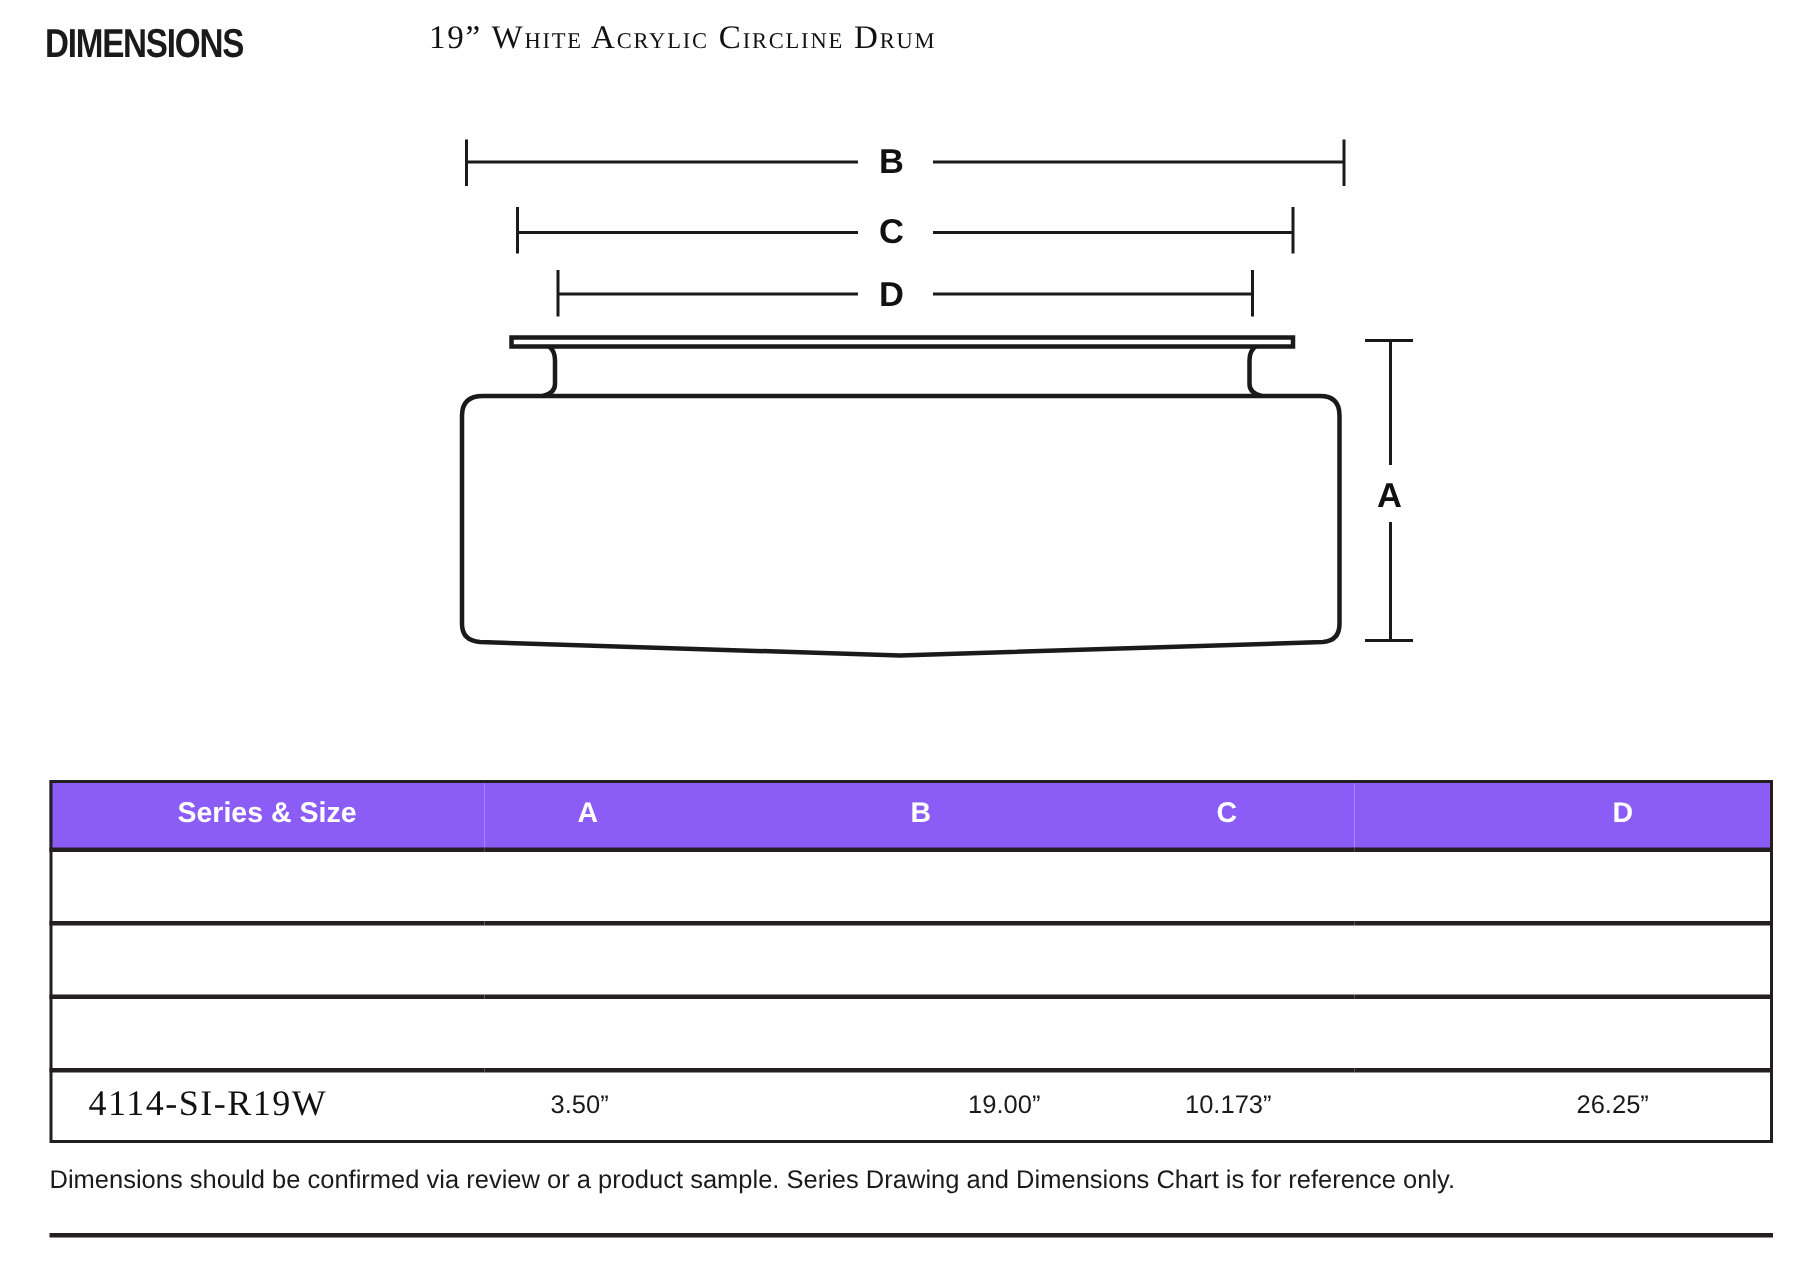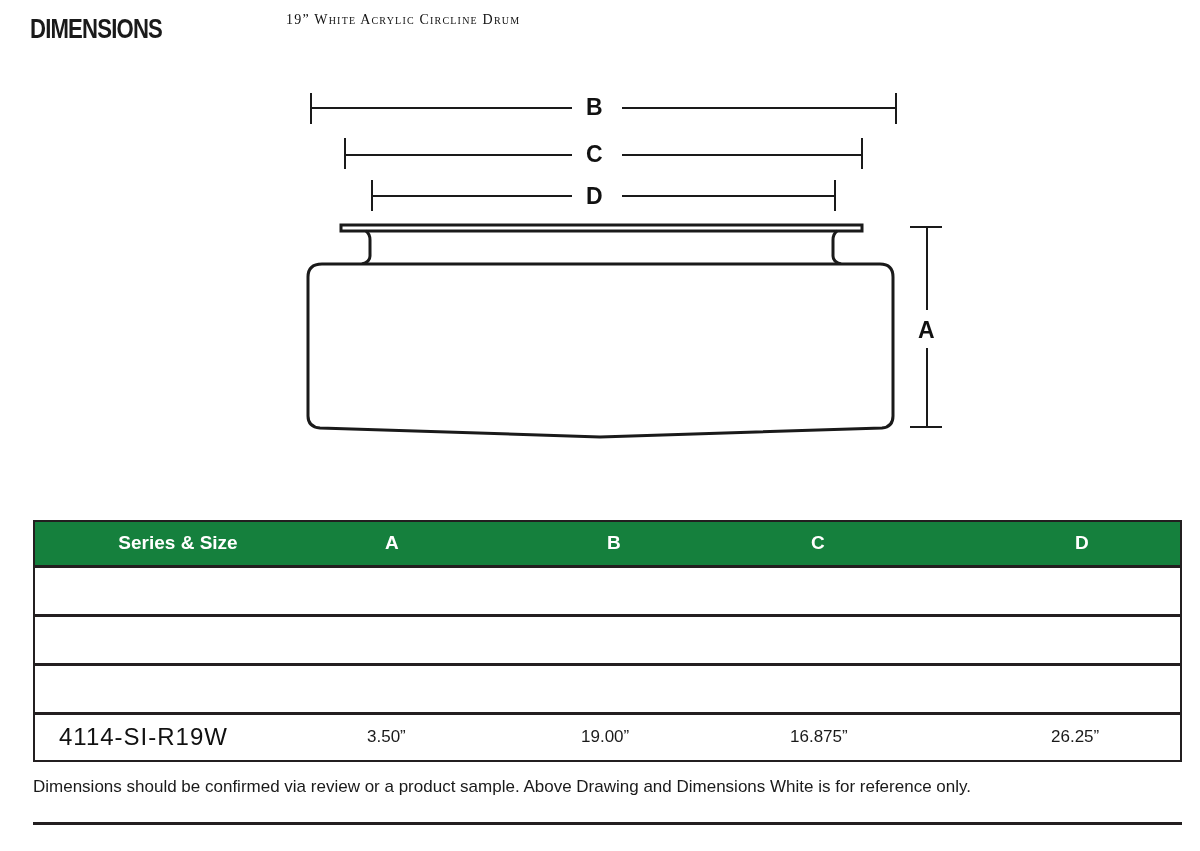--- a/index.html
+++ b/index.html
@@ -25,21 +25,21 @@
       letter-spacing: -1px;
       transform: scaleX(0.82);
       transform-origin: left top;
       color: #1a1a1a;
     }
     .product-title {
       position: absolute;
       left: 286px;
       top: 12px;
       font-family: "Liberation Serif", serif;
-      font-size: 14px;
+      font-size: 22px;
       font-variant: small-caps;
       letter-spacing: 1.2px;
       color: #111;
       white-space: nowrap;
     }
     .diagram {
       position: absolute;
       left: 0;
       top: 0;
       width: 1200px;
@@ -57,21 +57,21 @@
     }
     .spec-table {
       position: absolute;
       left: 33px;
       top: 520px;
       width: 1149px;
       border-collapse: collapse;
       table-layout: fixed;
     }
     .spec-table th {
-      background: #15803d;
+      background: #8b5cf6;
       color: #ffffff;
       font-family: "Liberation Sans", sans-serif;
       font-weight: bold;
       font-size: 19px;
       height: 45px;
       padding: 0;
       text-align: center;
     }
     .spec-table td {
       border-top: 3px solid #231f20;
@@ -85,20 +85,21 @@
     }
     .spec-table tr.blank td { height: 46px; }
     .spec-table tr.data td { height: 43px; }
     .spec-table td.model {
       font-size: 24px;
       font-weight: normal;
       letter-spacing: 1px;
       text-align: left;
       padding-left: 26px;
       color: #111;
+      font-family: Liberation Serif, serif;
     }
     .table-frame {
       position: absolute;
       left: 33px;
       top: 520px;
       width: 1145px;
       height: 238px;
       border: 2px solid #231f20;
       pointer-events: none;
     }
@@ -206,22 +207,22 @@
     <tr class="blank">
       <td></td>
       <td></td>
       <td></td>
       <td></td>
       <td></td>
     </tr>
     <tr class="data">
       <td class="model">4114-SI-R19W</td>
       <td style="text-align:left; padding-left:44px;">3.50”</td>
-      <td style="text-align:left; padding-left:113px;">19.00”</td>
-      <td style="text-align:left; padding-left:32px;">16.875”</td>
+      <td style="text-align:center; padding-left:113px;">19.00”</td>
+      <td style="text-align:left; padding-left:32px;">10.173”</td>
       <td style="text-align:left; padding-left:148px;">26.25”</td>
     </tr>
   </tbody>
 </table>
 <div class="table-frame"></div>
 
-<div class="disclaimer">Dimensions should be confirmed via review or a product sample.  Above Drawing and Dimensions White is for reference only.</div>
+<div class="disclaimer">Dimensions should be confirmed via review or a product sample.  Series Drawing and Dimensions Chart is for reference only.</div>
 <div class="footer-rule"></div>
 
 </body></html>

